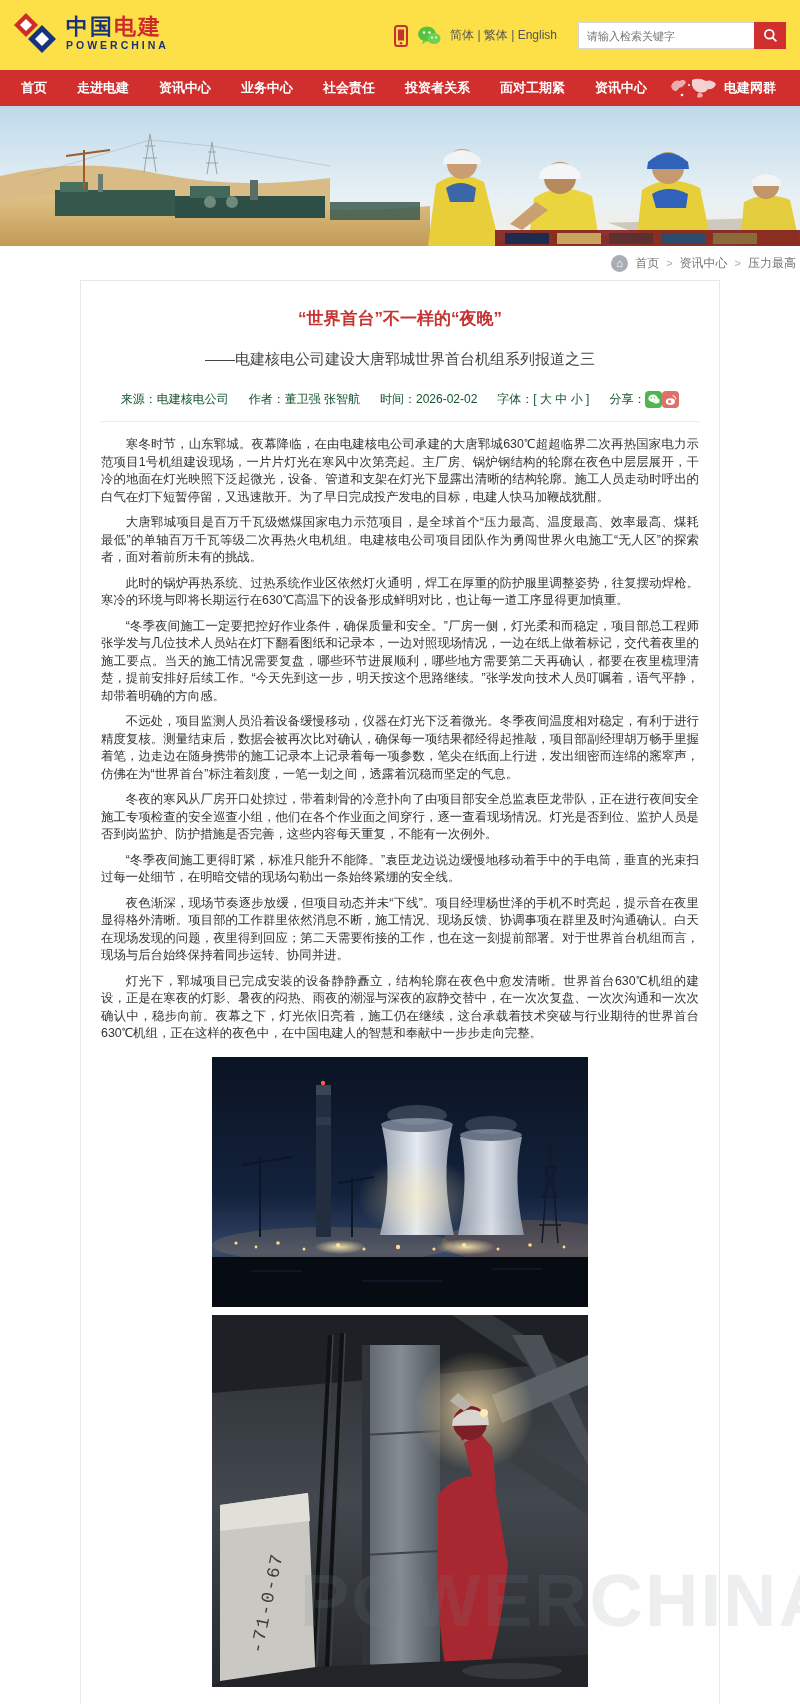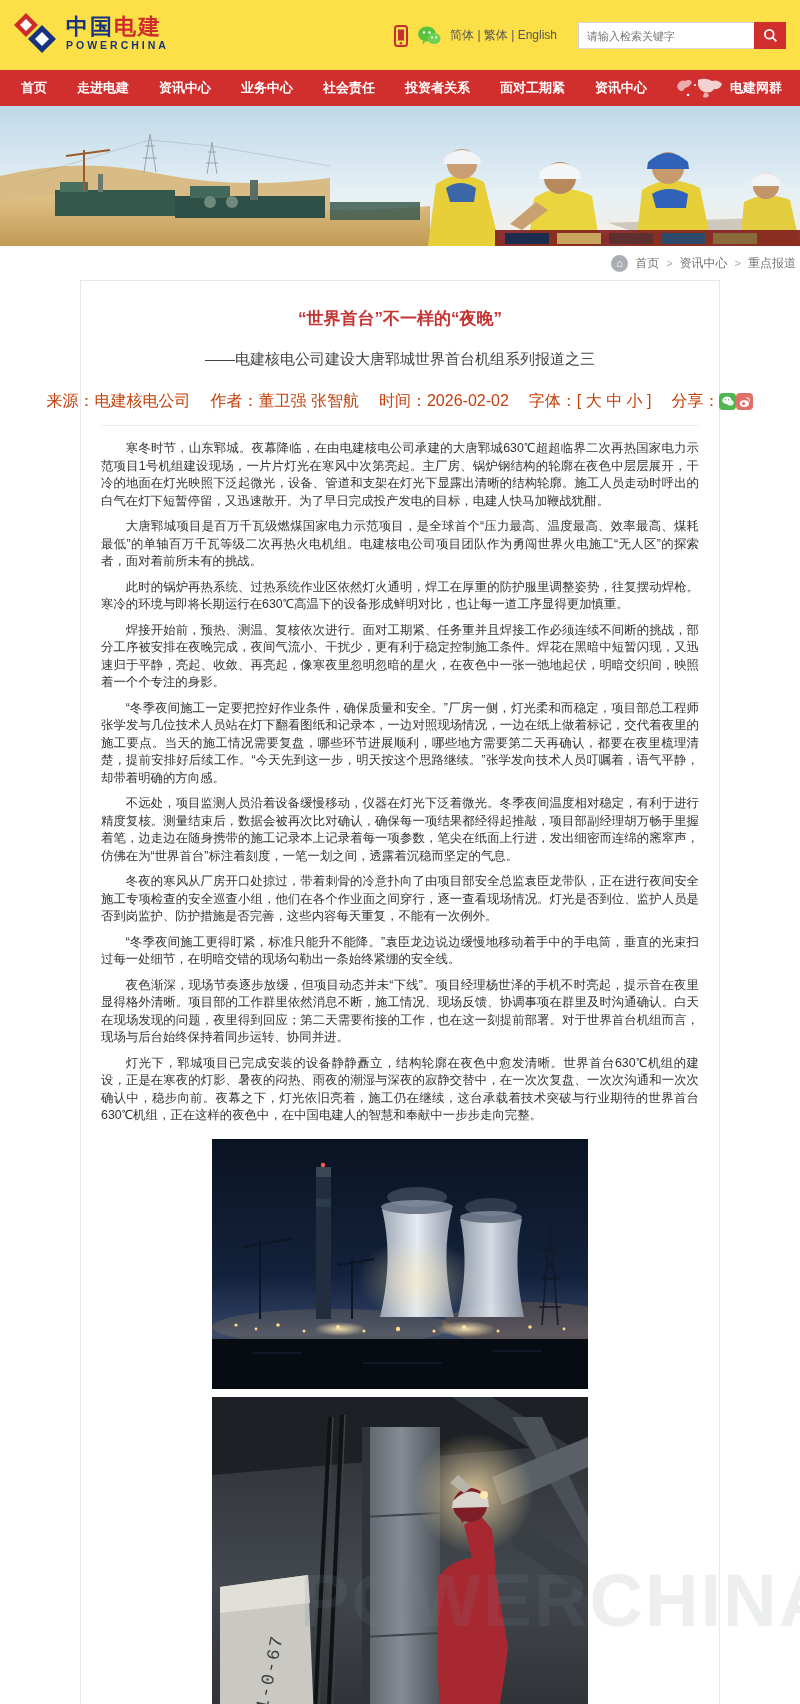--- a/index.html
+++ b/index.html
@@ -26,40 +26,40 @@
   .searchbox button {
     width: 32px; height: 27px; background: #d12e2e; border: none; cursor: pointer;
     display: flex; align-items: center; justify-content: center;
   }
   
   .nav { height: 36px; background: #d12e2e; display: flex; align-items: center; padding-left: 6px; }
   .nav-item {
     color: #fff; font-size: 13px; font-weight: bold; padding: 0 15px; line-height: 36px;
     white-space: nowrap; cursor: pointer;
   }
-  .nav-right { margin-left: auto; display: flex; align-items: center; padding-right: 10px; }
+  .nav-right { margin-left: auto; display: flex; align-items: center; padding-right: 16px; }
   .nav-right .nav-item { padding: 0 8px 0 4px; }
   
   .banner { height: 140px; line-height: 0; }
   .banner svg { display: block; }
   
   .crumb-row { height: 34px; display: flex; align-items: center; justify-content: flex-end; padding-right: 4px; font-size: 12px; color: #777; gap: 7px; }
   .crumb-row .sep { color: #aaa; font-size: 11px; }
   .crumb-item { cursor: pointer; }
   .home-badge { width: 17px; height: 17px; border-radius: 50%; background: #a9aeb4; color: #fff; display: inline-flex; align-items: center; justify-content: center; font-size: 11px; }
   
   .article-box {
     width: 640px; margin: 0 auto; border: 1px solid #e7e7e7; background: #fff;
     padding: 20px 20px 16px; position: relative;
   }
   .a-title { text-align: center; color: #c63333; font-size: 17px; font-weight: bold; margin: 6px 0 20px; }
   .a-subtitle { text-align: center; color: #444; font-size: 15px; margin-bottom: 22px; }
   .a-meta {
     display: flex; justify-content: center; align-items: center; gap: 20px;
-    font-size: 16px; color: #c2410c; padding-bottom: 13px; border-bottom: 1px solid #ececec;
+    font-size: 12px; color: #14532d; padding-bottom: 13px; border-bottom: 1px solid #ececec;
     margin-bottom: 6px; white-space: nowrap;
   }
   .a-meta .share { display: inline-flex; align-items: center; }
   .share-icn { width: 17px; height: 17px; border-radius: 4px; display: inline-flex; align-items: center; justify-content: center; cursor: pointer; }
   .share-wechat { background: #4fb54f; }
   .share-weibo { background: #de7067; }
   .a-body p {
     font-size: 12.4px; line-height: 17.5px; color: #333; text-indent: 2em;
     text-align: justify; margin: 8px 0;
   }
@@ -223,21 +223,21 @@
     <rect x="713" y="127" width="44" height="11" fill="#8a6a3a"></rect>
   </svg>
 </div>
 
 <div class="crumb-row">
   <span class="home-badge">⌂</span>
   <span class="crumb-item">首页</span>
   <span class="sep">&gt;</span>
   <span class="crumb-item">资讯中心</span>
   <span class="sep">&gt;</span>
-  <span class="crumb-item">重点报道</span>
+  <span class="crumb-item">压力最高</span>
 </div>
 
 <div class="article-box">
   <div class="a-title">“世界首台”不一样的“夜晚”</div>
   <div class="a-subtitle">——电建核电公司建设大唐郓城世界首台机组系列报道之三</div>
 
   <div class="a-meta">
     <span>来源：电建核电公司</span>
     <span>作者：董卫强 张智航</span>
     <span>时间：2026-02-02</span>
@@ -259,21 +259,20 @@
           <path d="M7.5 1.5 Q11 1.8 10.6 5.4" stroke="#fff" stroke-width="1" fill="none"></path>
         </svg>
       </span>
     </span>
   </div>
 
   <div class="a-body">
     <p>寒冬时节，山东郓城。夜幕降临，在由电建核电公司承建的大唐郓城630℃超超临界二次再热国家电力示范项目1号机组建设现场，一片片灯光在寒风中次第亮起。主厂房、锅炉钢结构的轮廓在夜色中层层展开，干冷的地面在灯光映照下泛起微光，设备、管道和支架在灯光下显露出清晰的结构轮廓。施工人员走动时呼出的白气在灯下短暂停留，又迅速散开。为了早日完成投产发电的目标，电建人快马加鞭战犹酣。</p>
     <p>大唐郓城项目是百万千瓦级燃煤国家电力示范项目，是全球首个“压力最高、温度最高、效率最高、煤耗最低”的单轴百万千瓦等级二次再热火电机组。电建核电公司项目团队作为勇闯世界火电施工“无人区”的探索者，面对着前所未有的挑战。</p>
     <p>此时的锅炉再热系统、过热系统作业区依然灯火通明，焊工在厚重的防护服里调整姿势，往复摆动焊枪。寒冷的环境与即将长期运行在630℃高温下的设备形成鲜明对比，也让每一道工序显得更加慎重。</p>
-    <p>焊接开始前，预热、测温、复核依次进行。面对工期紧、任务重并且焊接工作必须连续不间断的挑战，部分工序被安排在夜晚完成，夜间气流小、干扰少，更有利于稳定控制施工条件。焊花在黑暗中短暂闪现，又迅速归于平静，亮起、收敛、再亮起，像寒夜里忽明忽暗的星火，在夜色中一张一弛地起伏，明暗交织间，映照着一个个专注的身影。</p>
     <p>“冬季夜间施工一定要把控好作业条件，确保质量和安全。”厂房一侧，灯光柔和而稳定，项目部总工程师张学发与几位技术人员站在灯下翻看图纸和记录本，一边对照现场情况，一边在纸上做着标记，交代着夜里的施工要点。当天的施工情况需要复盘，哪些环节进展顺利，哪些地方需要第二天再确认，都要在夜里梳理清楚，提前安排好后续工作。“今天先到这一步，明天按这个思路继续。”张学发向技术人员叮嘱着，语气平静，却带着明确的方向感。</p>
     <p>不远处，项目监测人员沿着设备缓慢移动，仪器在灯光下泛着微光。冬季夜间温度相对稳定，有利于进行精度复核。测量结束后，数据会被再次比对确认，确保每一项结果都经得起推敲，项目部副经理胡万畅手里握着笔，边走边在随身携带的施工记录本上记录着每一项参数，笔尖在纸面上行进，发出细密而连绵的窸窣声，仿佛在为“世界首台”标注着刻度，一笔一划之间，透露着沉稳而坚定的气息。</p>
     <p>冬夜的寒风从厂房开口处掠过，带着刺骨的冷意扑向了由项目部安全总监袁臣龙带队，正在进行夜间安全施工专项检查的安全巡查小组，他们在各个作业面之间穿行，逐一查看现场情况。灯光是否到位、监护人员是否到岗监护、防护措施是否完善，这些内容每天重复，不能有一次例外。</p>
     <p>“冬季夜间施工更得盯紧，标准只能升不能降。”袁臣龙边说边缓慢地移动着手中的手电筒，垂直的光束扫过每一处细节，在明暗交错的现场勾勒出一条始终紧绷的安全线。</p>
     <p>夜色渐深，现场节奏逐步放缓，但项目动态并未“下线”。项目经理杨世泽的手机不时亮起，提示音在夜里显得格外清晰。项目部的工作群里依然消息不断，施工情况、现场反馈、协调事项在群里及时沟通确认。白天在现场发现的问题，夜里得到回应；第二天需要衔接的工作，也在这一刻提前部署。对于世界首台机组而言，现场与后台始终保持着同步运转、协同并进。</p>
     <p>灯光下，郓城项目已完成安装的设备静静矗立，结构轮廓在夜色中愈发清晰。世界首台630℃机组的建设，正是在寒夜的灯影、暑夜的闷热、雨夜的潮湿与深夜的寂静交替中，在一次次复盘、一次次沟通和一次次确认中，稳步向前。夜幕之下，灯光依旧亮着，施工仍在继续，这台承载着技术突破与行业期待的世界首台630℃机组，正在这样的夜色中，在中国电建人的智慧和奉献中一步步走向完整。</p>
   </div>
 
   <figure class="fig1">
     <svg width="376" height="250" viewBox="0 0 376 250">

